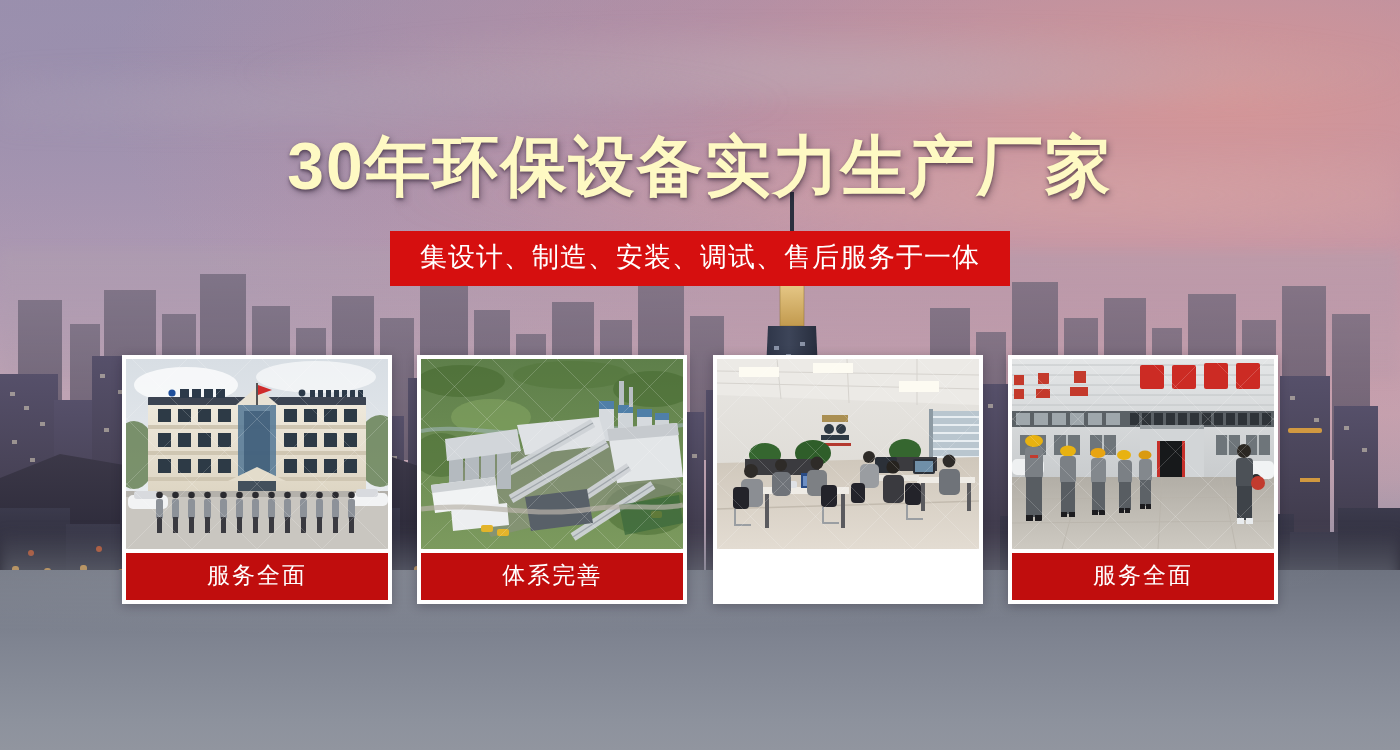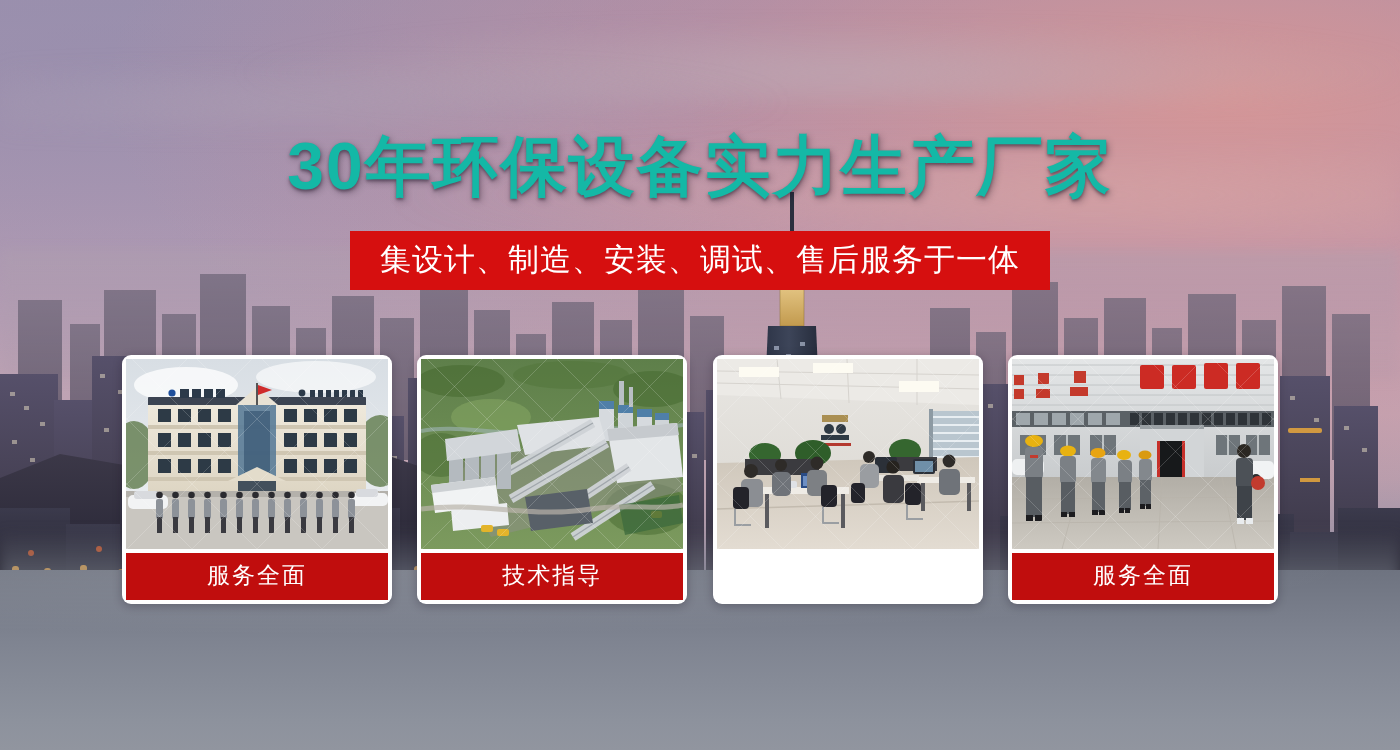--- a/index.html
+++ b/index.html
@@ -83,40 +83,40 @@
   .water-mist {
     position:absolute; left:0; right:0; bottom:150px; height:70px;
     background:linear-gradient(180deg, rgba(120,125,138,0), rgba(123,128,140,.85));
     filter:blur(7px);
   }
 
   
   .headline {
     position:absolute; top:132px; left:0; right:0;
     text-align:center;
-    color:#14b8a6;
+    color:#fef9c3;
     font-size:66px;
     font-weight:700;
     letter-spacing:2px;
     line-height:1.06;
     text-shadow:
       0 2px 3px rgba(40,25,45,.45),
       2px 3px 7px rgba(30,20,35,.35);
     white-space:nowrap;
   }
 
   
   .subbanner-wrap {
     position:absolute; top:231px; left:0; right:0;
     display:flex; justify-content:center;
   }
   .subbanner {
     background:#d60f0f;
     color:#ffffff;
-    font-size:31px;
+    font-size:27px;
     font-weight:400;
     letter-spacing:1px;
     padding:13px 30px 15px;
     line-height:1;
     white-space:nowrap;
   }
 
   
   .cards {
     position:absolute;
@@ -124,21 +124,20 @@
     top:355px;
     width:1156px;
     display:flex;
     justify-content:space-between;
   }
   .card {
     width:270px;
     background:#ffffff;
     padding:4px 4px 0 4px;
     box-shadow:0 2px 10px rgba(20,16,30,.28);
-    border-radius:9px;
   }
   .card-photo {
     position:relative;
     width:262px; height:190px;
     overflow:hidden;
     background:#b9bfc4;
   }
   .card-photo svg { display:block; width:262px; height:190px; }
   
   .wm {
@@ -640,21 +639,21 @@
             <rect x="76" y="170" width="12" height="7" rx="2"></rect>
             <rect x="230" y="152" width="11" height="7" rx="2"></rect>
           </g>
 
           <polygon points="198,146 258,136 262,164 204,176" fill="#3f6b3d" opacity=".8"></polygon>
 
           <path d="M0,150 C60,142 110,160 170,150 C210,144 240,152 262,146" stroke="#b9b4aa" stroke-width="5" fill="none" opacity=".7"></path>
         </svg>
         <div class="wm"></div>
       </div>
-      <div class="card-caption">技术指导</div>
+      <div class="card-caption">体系完善</div>
     </div>
 
     <div class="card">
       <div class="card-photo">
         <svg viewBox="0 0 262 190" preserveAspectRatio="none">
           <defs>
             <linearGradient id="wall3" x1="0" y1="0" x2="0" y2="1">
               <stop offset="0%" stop-color="#e8e6e2"></stop>
                 <stop offset="100%" stop-color="#d9d6d0"></stop>
             </linearGradient>

